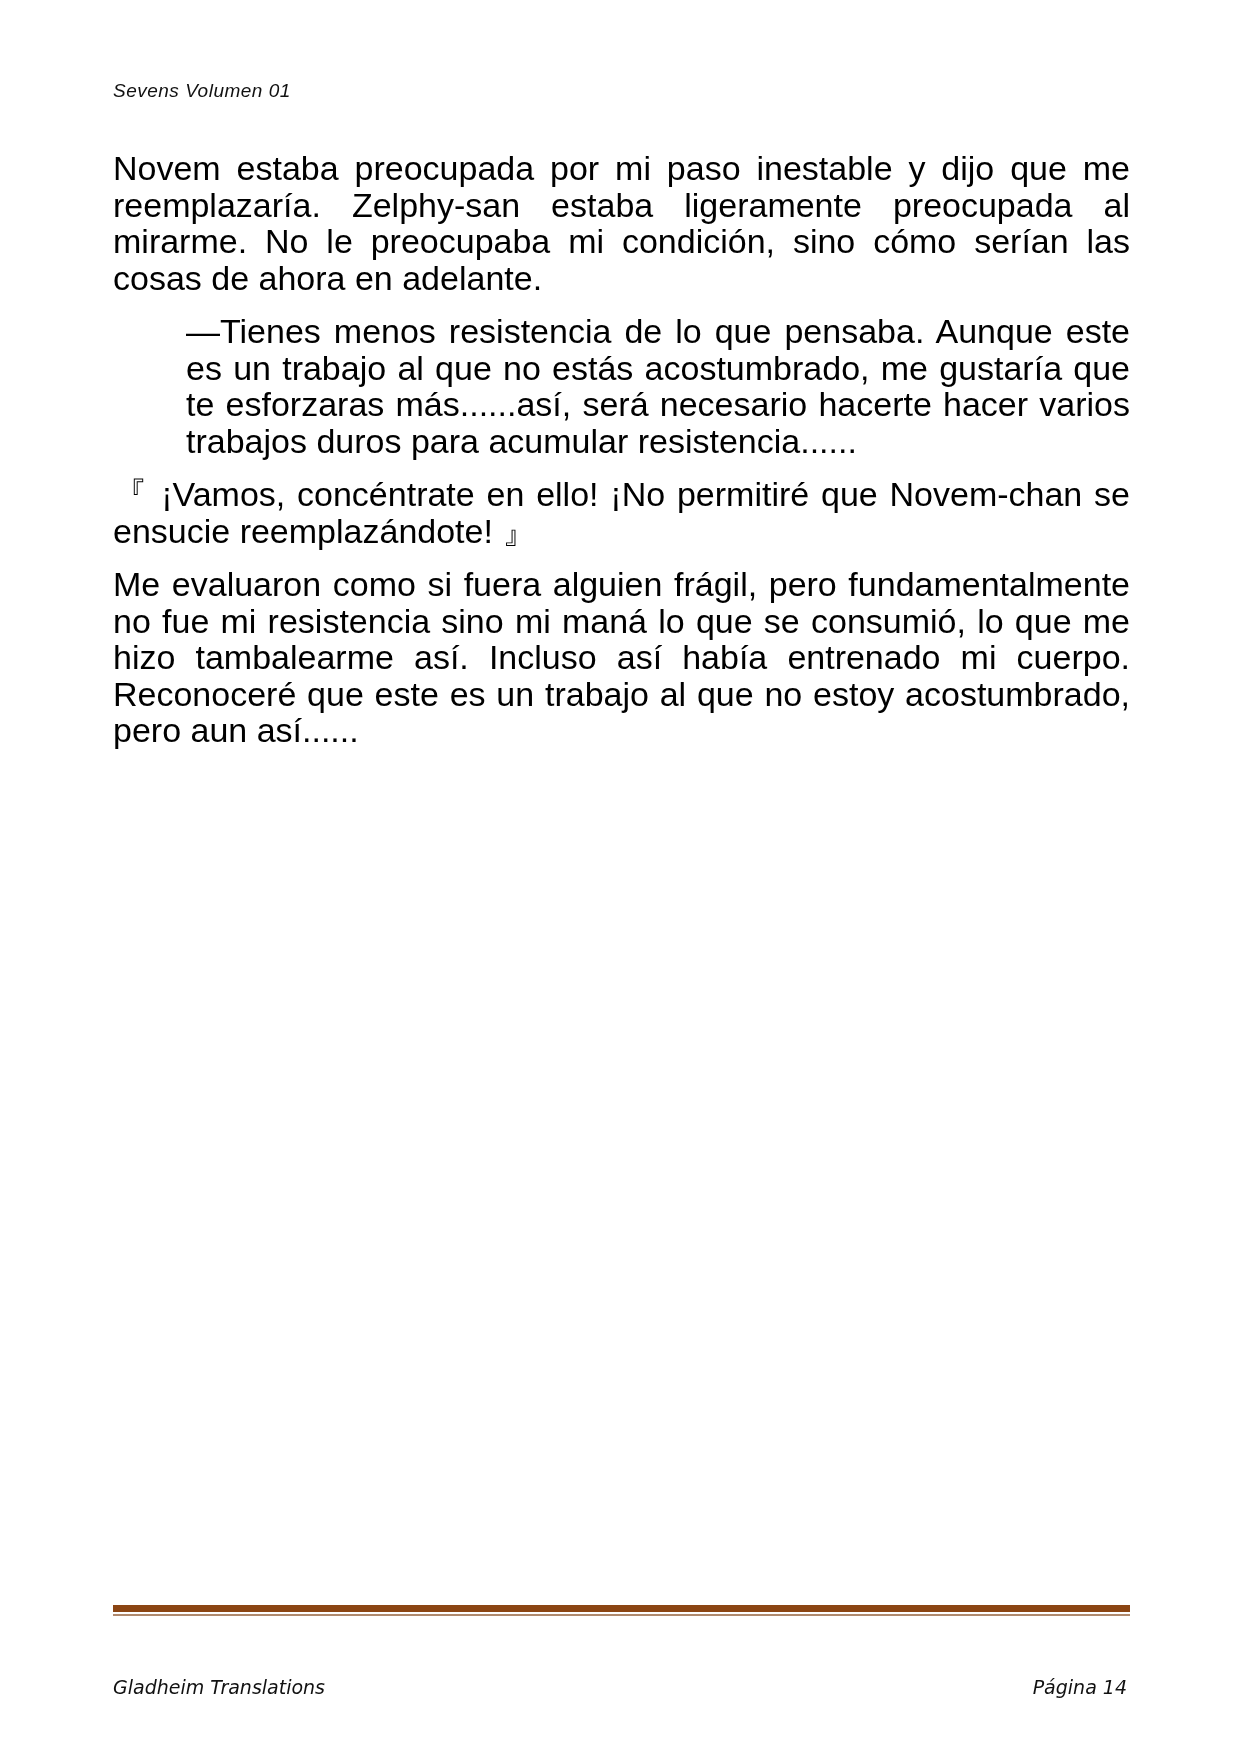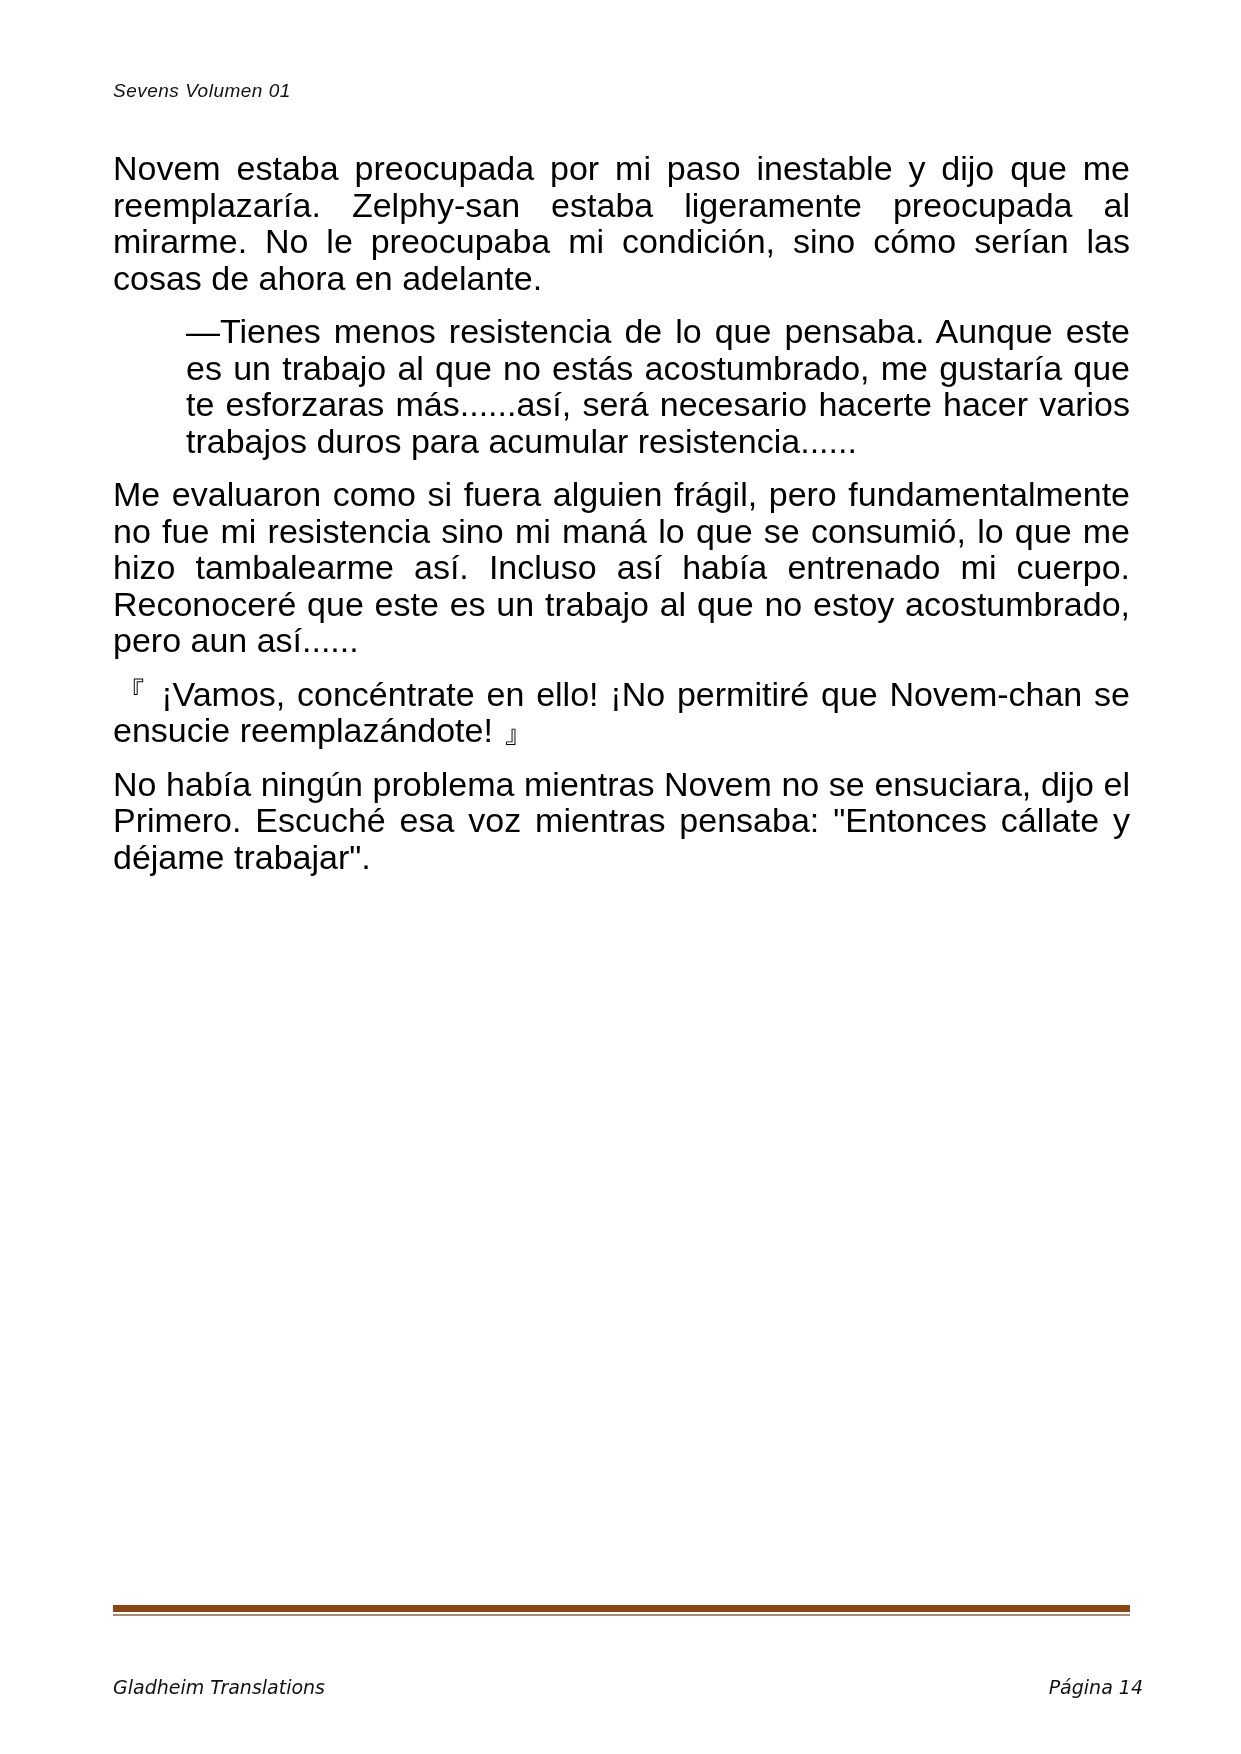--- a/index.html
+++ b/index.html
@@ -23,31 +23,30 @@
   .footer-rule-thin {
     position:absolute; left:113px; top:1614px; width:1017px; height:2px;
     background:#b08a6e;
   }
   .footer-left, .footer-right {
     position:absolute; top:1628px;
     font-family:"DejaVu Sans", sans-serif; font-style:italic;
     font-size:19px; color:#111;margin-top:48px;
   }
   .footer-left { left:113px; }
-  .footer-right { right:98px; }
+  .footer-right { right:114px; }
 </style>
 </head>
 <body>
 
 <div class="header-title">Sevens Volumen 01</div>
 
 <div class="content">
   <p>Novem estaba preocupada por mi paso inestable y dijo que me reemplazaría. Zelphy-san estaba ligeramente preocupada al mirarme. No le preocupaba mi condición, sino cómo serían las cosas de ahora en adelante.</p>
   <p class="indent">—Tienes menos resistencia de lo que pensaba. Aunque este es un trabajo al que no estás acostumbrado, me gustaría que te esforzaras más......así, será necesario hacerte hacer varios trabajos duros para acumular resistencia......</p>
+  <p>『 ¡Vamos, concéntrate en ello! ¡No permitiré que Novem-chan se ensucie reemplazándote! 』</p>
   <p>Me evaluaron como si fuera alguien frágil, pero fundamentalmente no fue mi resistencia sino mi maná lo que se consumió, lo que me hizo tambalearme así. Incluso así había entrenado mi cuerpo. Reconoceré que este es un trabajo al que no estoy acostumbrado, pero aun así......</p>
-  <p>『 ¡Vamos, concéntrate en ello! ¡No permitiré que Novem-chan se ensucie reemplazándote! 』</p>
-  <p>No había ningún problema mientras Novem no se ensuciara, dijo el Primero. Escuché esa voz mientras pensaba: "Entonces cállate y déjame trabajar".</p>
 </div>
 
 <div class="footer-rule-thick"></div>
 <div class="footer-rule-thin"></div>
 <div class="footer-left">Gladheim Translations</div>
 <div class="footer-right">Página 14</div>
 
 </body></html>

